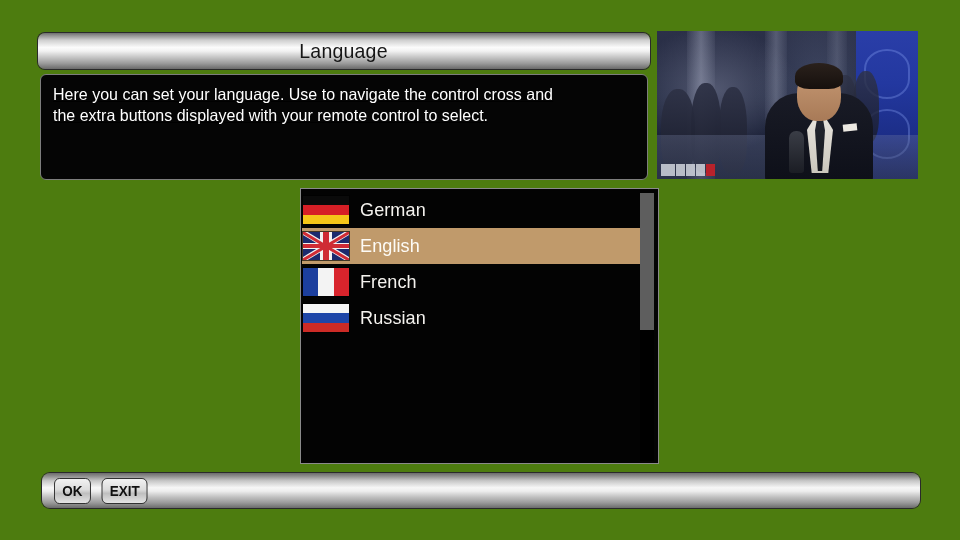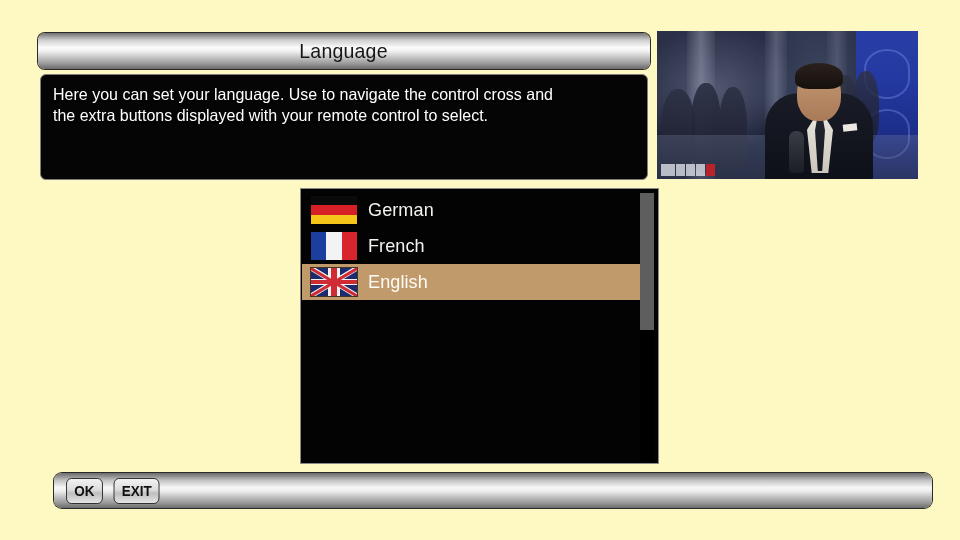--- a/index.html
+++ b/index.html
@@ -2,21 +2,21 @@
 <html><head>
 <meta charset="utf-8">
 <style>
   * { margin:0; padding:0; box-sizing:border-box; }
   html, body {
     width:960px; height:540px;
     background:#000;
     overflow:hidden;
     font-family:"Liberation Sans", sans-serif;
   }
-  #screen { position:relative; width:960px; height:540px; background:#fef9c3; }
+  #screen { position:relative; width:960px; height:540px; background:#4d7c0f; }
 
   
   .title-bar {
     position:absolute; left:38px; top:33px; width:612px; height:36px;
     border-radius:7px;
     background:linear-gradient(to bottom,
         #6e6e6e 0%, #8e8e8e 6%, #cfcfcf 20%, #fbfbfb 40%,
         #f2f2f2 50%, #c9c9c9 66%, #9c9c9c 84%, #6a6a6a 100%);
     box-shadow:0 0 0 1px #2a2a2a;
     display:flex; align-items:center; justify-content:center;
@@ -125,21 +125,21 @@
   .bug-seg.red { background:#c0222a; width:9px; }
 
   
   .list-panel {
     position:absolute; left:300px; top:188px; width:359px; height:276px;
     background:#030303; border:1px solid #8a8a8a;
   }
   .list-rows { position:absolute; left:1px; top:3px; width:338px; }
   .lang-row {
     position:relative; display:flex; align-items:center;
-    height:36px; padding-left:9px;
+    height:36px; padding-left:1px;
   }
   .lang-row.selected { background:#c09a6b; }
   .flag {
     width:46px; height:28px; flex:0 0 46px; margin-right:11px;
     box-shadow:0 0 0 1px rgba(0,0,0,.65);
     position:relative; overflow:hidden;
   }
   .lang-label {
     font-size:19px; color:#f4f2ee; letter-spacing:.1px;
     font-family:"Liberation Sans Narrow","Liberation Sans", sans-serif;
@@ -204,21 +204,21 @@
   }
 
   
   .bottom-bar {
     position:absolute; left:42px; top:473px; width:878px; height:35px;
     border-radius:8px;
     background:linear-gradient(to bottom,
         #6c6c6c 0%, #8a8a8a 8%, #c6c6c6 22%, #f7f7f7 42%,
         #ededed 52%, #c2c2c2 68%, #9a9a9a 85%, #6b6b6b 100%);
     box-shadow:0 0 0 1px #2a2a2a;
-    display:flex; align-items:center; padding-left:10px; gap:6px;margin-left:12px;
+    display:flex; align-items:center; padding-left:10px; gap:6px;
   }
   .bar-btn {
     height:26px; min-width:34px; padding:0 8px;
     border:1.5px solid #2b2b2b; border-radius:6px;
     background:linear-gradient(to bottom,#f2f2f2,#dcdcdc 45%,#bfbfbf 60%,#e4e4e4);
     display:flex; align-items:center; justify-content:center;
     font-size:15px; color:#101010; font-weight:bold;
     font-family:"Liberation Sans Narrow","Liberation Sans", sans-serif;
     transform:scaleX(.9); transform-origin:center;
   }
@@ -264,35 +264,39 @@
       <span class="bug-seg red"></span>
     </div>
   </div>
 
   <div class="list-panel">
     <div class="list-rows" id="lang-rows">
         <div class="lang-row">
           <div class="flag f-de"></div>
           <span class="lang-label">German</span>
         </div>
-        <div class="lang-row">
-          <div class="flag f-fr"></div>
-          <span class="lang-label">French</span>
-        </div>
         <div class="lang-row selected">
           <div class="flag f-gb">
             <div class="gb-diag">
               <span class="a"></span>
               <span class="b"></span>
               <span class="ar"></span>
               <span class="br"></span>
             </div>
           </div>
           <span class="lang-label">English</span>
         </div>
+        <div class="lang-row">
+          <div class="flag f-fr"></div>
+          <span class="lang-label">French</span>
+        </div>
+        <div class="lang-row">
+          <div class="flag f-ru"></div>
+          <span class="lang-label">Russian</span>
+        </div>
       </div>
     <div class="scroll-track">
       <div class="scroll-thumb" id="scroll-thumb" style="height: 51%; top: 0%;"></div>
     </div>
   </div>
 
   <div class="bottom-bar">
     <div class="bar-btn">OK</div>
     <div class="bar-btn">EXIT</div>
   </div>

